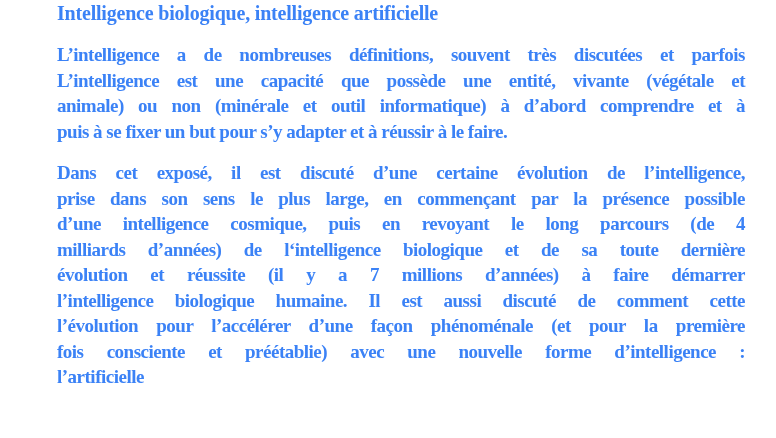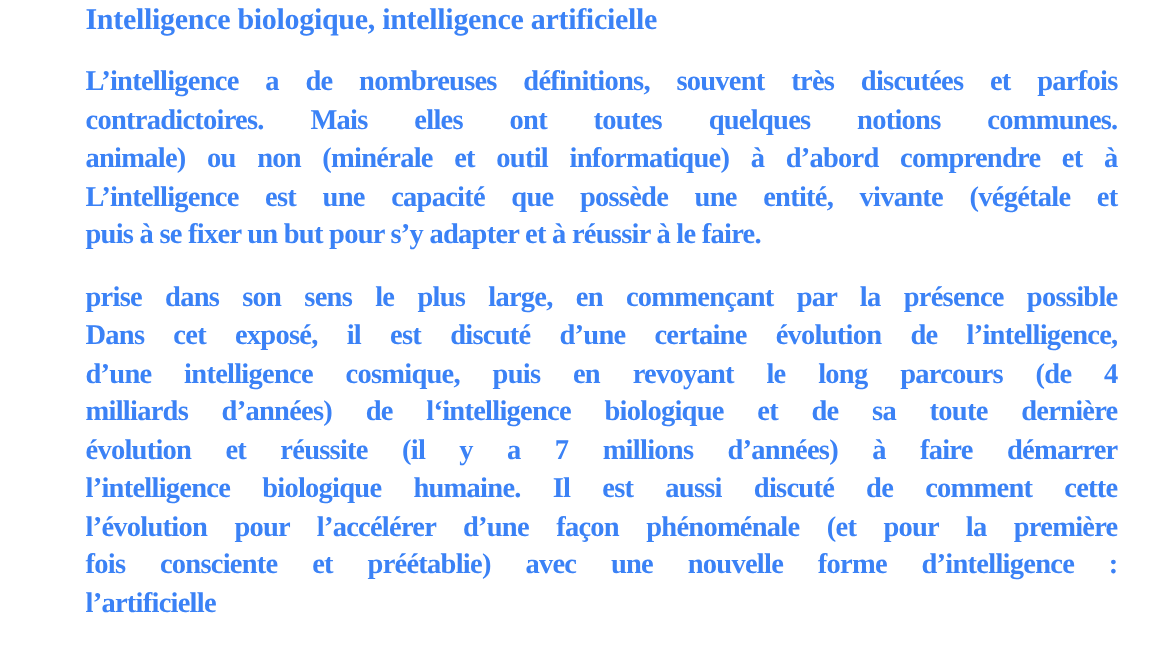--- a/index.html
+++ b/index.html
@@ -49,29 +49,28 @@
 </style>
 </head>
 <body>
 
 <div class="page">
 
   <h1 class="doc-title">Intelligence biologique, intelligence artificielle</h1>
 
   <div class="paragraph">
     <div class="line">L’intelligence a de nombreuses définitions, souvent très discutées et parfois</div>
-    <div class="line">contradictoires. Mais elles ont toutes quelques notions communes.</div>
+    <div class="line">L’intelligence est une capacité que possède une entité, vivante (végétale et</div>
     <div class="line">animale) ou non (minérale et outil informatique) à d’abord comprendre et à</div>
-    <div class="line">L’intelligence est une capacité que possède une entité, vivante (végétale et</div>
     <div class="line last">puis à se fixer un but pour s’y adapter et à réussir à le faire.</div>
   </div>
 
   <div class="paragraph">
+    <div class="line">Dans cet exposé, il est discuté d’une certaine évolution de l’intelligence,</div>
     <div class="line">prise dans son sens le plus large, en commençant par la présence possible</div>
-    <div class="line">Dans cet exposé, il est discuté d’une certaine évolution de l’intelligence,</div>
     <div class="line">d’une intelligence cosmique, puis en revoyant le long parcours (de 4</div>
     <div class="line">milliards d’années) de l‘intelligence biologique et de sa toute dernière</div>
     <div class="line">évolution et réussite (il y a 7 millions d’années) à faire démarrer</div>
     <div class="line">l’intelligence biologique humaine. Il est aussi discuté de comment cette</div>
     <div class="line">l’évolution pour l’accélérer d’une façon phénoménale (et pour la première</div>
     <div class="line">fois consciente et préétablie) avec une nouvelle forme d’intelligence :</div>
     <div class="line last">l’artificielle</div>
   </div>
 
 </div>

